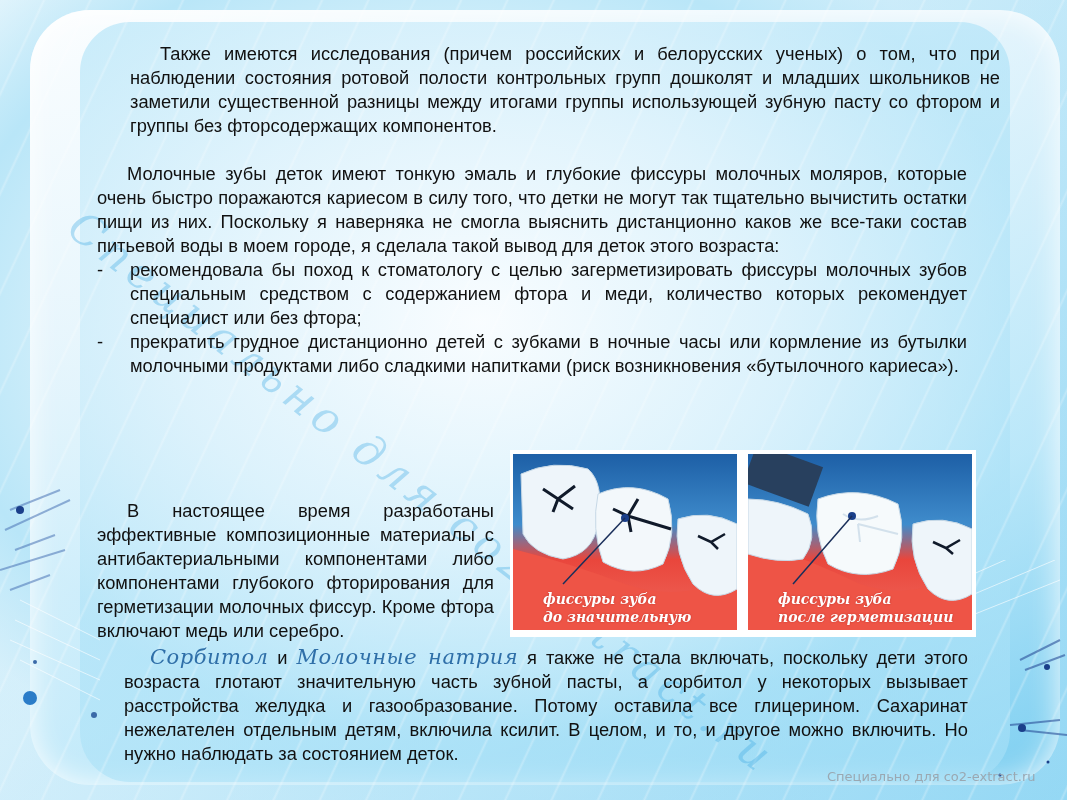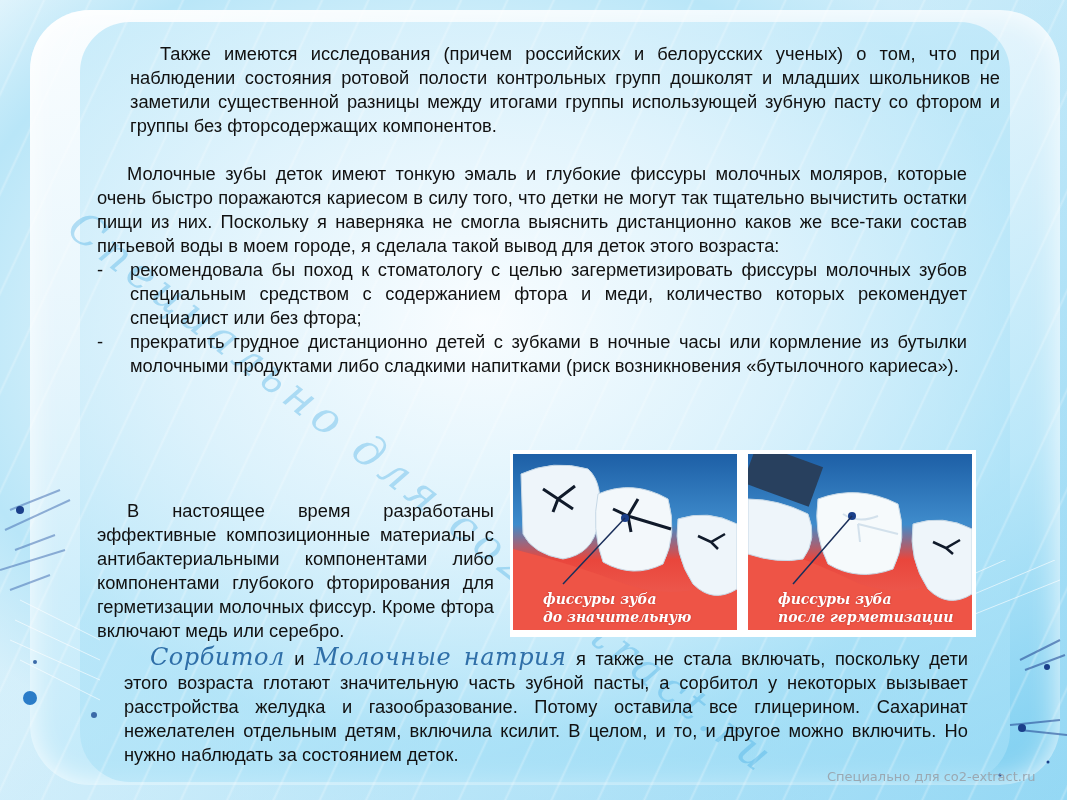--- a/index.html
+++ b/index.html
@@ -50,21 +50,21 @@
   .p1 { left:97px; top:42px; width:870px;margin-left:33px; }
   .p2 { left:97px; top:162px; width:870px; }
   .indent { text-indent:30px; }
   .bullet-row { position:relative; padding-left:33px; }
   .bullet-row .dash { position:absolute; left:0; top:0; }
 
   .p3 { left:97px; top:487px; width:397px; line-height:24px;margin-top:12px; }
   .p4 { left:124px; top:645px; width:844px; }
   .script {
     font-family:"DejaVu Serif", serif; font-style:italic;
-    color:#2f6fa8; font-size:24px; letter-spacing:0.5px;
+    color:#2f6fa8; font-size:21px; letter-spacing:0.5px;
   }
   .lead { display:inline-block; width:26px; }
 
   .figures {
     position:absolute; left:510px; top:450px; width:466px; height:187px;
     background:#ffffff;
   }
   .fig {
     position:absolute; top:4px; width:224px; height:176px; overflow:hidden;
     background: linear-gradient(180deg, #1d5fa6 0%, #3f8ccc 40%, #e9463c 60%, #f06a5c 100%);

